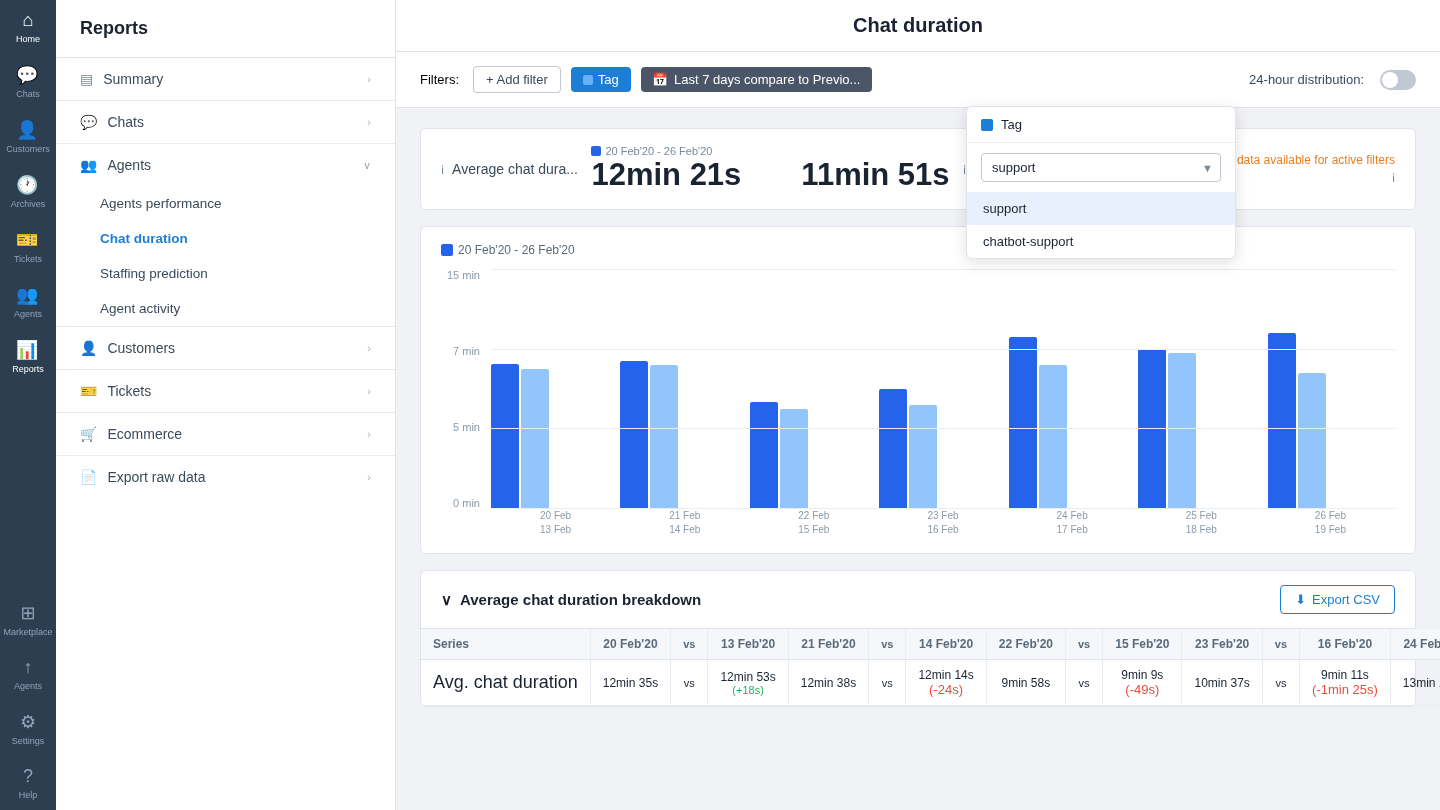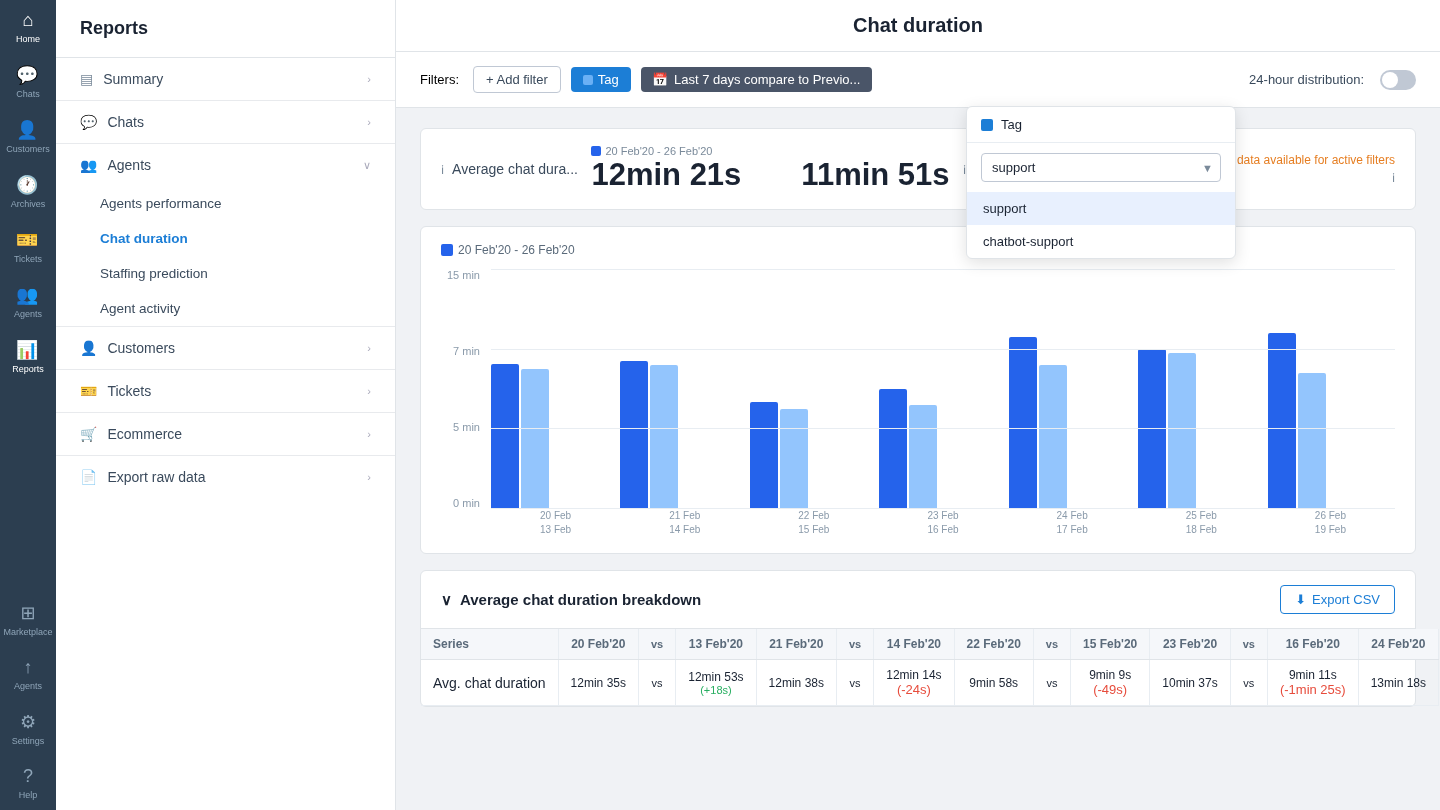--- a/index.html
+++ b/index.html
@@ -106,21 +106,21 @@
       padding: 14px 20px; display: flex; align-items: center; justify-content: space-between; border-bottom: 1px solid #e0e4e8;
     }
     .breakdown-title { display: flex; align-items: center; gap: 8px; font-size: 15px; font-weight: 600; color: #1a2332; }
     .btn-export {
       border: 1px solid #1c7ed6; color: #1c7ed6; background: #fff; padding: 6px 14px; border-radius: 4px; font-size: 13px; cursor: pointer; display: flex; align-items: center; gap: 6px;
     }
     .breakdown-table { width: 100%; border-collapse: collapse; font-size: 12px; }
     .breakdown-table th { background: #f5f7fa; padding: 8px 12px; text-align: center; color: #5a6a7a; font-weight: 600; border-bottom: 1px solid #e0e4e8; border-right: 1px solid #e8edf2; white-space: nowrap; }
     .breakdown-table th:first-child { text-align: left; }
     .breakdown-table td { padding: 8px 12px; text-align: center; color: #1a2332; border-bottom: 1px solid #e8edf2; border-right: 1px solid #e8edf2; white-space: nowrap; }
-    .breakdown-table td:first-child { text-align: left; font-size: 14px; padding-left: 12px; }
+    .breakdown-table td:first-child { text-align: left; font-size: 18px; padding-left: 12px; }
     .vs-col { color: #8a9aaa; font-size: 11px; padding: 8px 4px; }
     .change-positive { color: #27ae60; font-size: 11px; }
     .change-negative { color: #e74c3c; font-size: 13px; }
     .footer-note { text-align: center; font-size: 12px; color: #8a9aaa; padding: 14px; }
 
     
     .dropdown-overlay {
       position: absolute; top: 54px; left: 570px; background: #fff; border: 1px solid #e0e4e8; border-radius: 6px; box-shadow: 0 4px 16px rgba(0,0,0,0.12); z-index: 100; width: 270px;
     }
     .dropdown-tag-header { padding: 10px 14px; display: flex; align-items: center; gap: 8px; font-size: 13px; color: #1a2332; border-bottom: 1px solid #e8edf2; }

